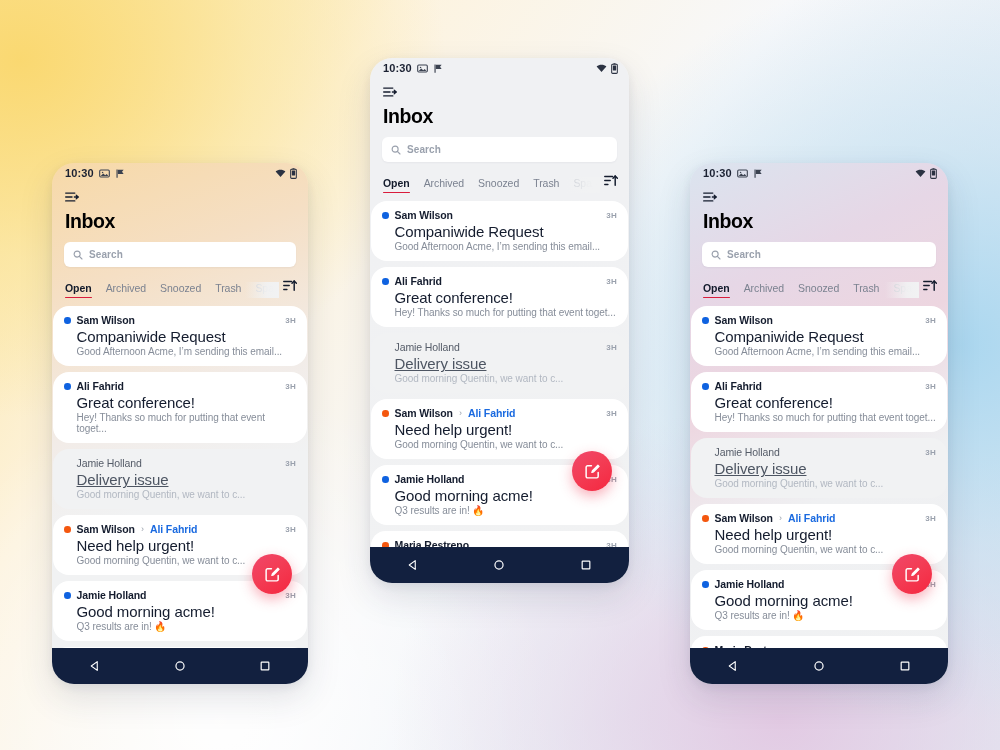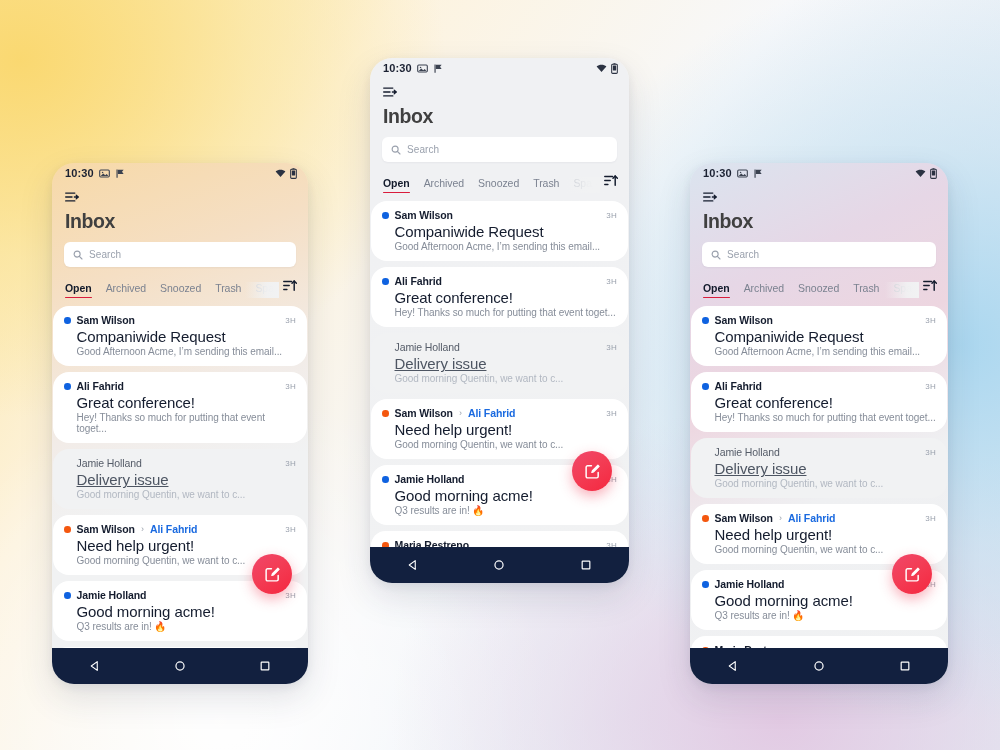--- a/index.html
+++ b/index.html
@@ -41,29 +41,29 @@
     padding:0 11px 0 13px; font-size:11px; font-weight:700; color:#1b2132;
     letter-spacing:.1px; flex:none;
   }
   .sb-left { display:flex; align-items:center; gap:5px; }
   .sb-right{ display:flex; align-items:center; gap:4px; }
   .sb-icon { display:block; }
 
   
   .hdr { padding:8px 13px 0 13px; flex:none; }
   .menu-icon { display:block; margin-bottom:8px; }
-  .title { font-size:19.5px; font-weight:700; color:#404040; letter-spacing:-.4px; line-height:1.1; }
+  .title { font-size:19.5px; font-weight:700; color:#000000; letter-spacing:-.4px; line-height:1.1; }
 
   
   .search {
     margin:10px 12px 0 12px; height:25px; background:#fff; border-radius:6px;
     display:flex; align-items:center; gap:6px; padding:0 9px; flex:none;
     box-shadow:0 1px 2px rgba(30,40,70,0.05);
   }
-  .search-ph { font-size:10px; color:#9aa1ad; letter-spacing:.1px; }
+  .search-ph { font-size:10px; color:#9aa1ad; letter-spacing:.1px;font-weight:bold; }
 
   
   .tabs-wrap { display:flex; align-items:flex-end; padding:0 11px 0 13px; margin-top:11px; flex:none; position:relative; }
   .tabs { display:flex; align-items:flex-end; gap:14px; flex:1; overflow:hidden; position:relative; }
   .tab { font-size:10.5px; color:#7b8290; white-space:nowrap; padding-bottom:4px; position:relative; letter-spacing:-.05px; }
   .tab.active { color:#131b2c; font-weight:700; }
   .tab.active::after {
     content:""; position:absolute; left:0; right:0; bottom:0; height:1.7px;
     background:#d91c3c; border-radius:2px;
   }
@@ -85,21 +85,21 @@
   .mail-top { display:flex; align-items:center; gap:6px; }
   .dot { width:6.5px; height:6.5px; border-radius:50%; flex:none; }
   .dot.blue { background:#0f62e0; }
   .dot.orange { background:#f4570f; }
   .dot.none { background:transparent; }
   .sender { font-size:10.5px; font-weight:700; color:#141c2e; letter-spacing:-.1px; }
   .mail.read .sender { font-weight:400; color:#3e4椅css; }
   .mail.read .sender { font-weight:400; color:#555c68; }
   .chev { font-size:9px; color:#9aa1ad; line-height:1; }
   .sender2 { font-size:10.5px; font-weight:700; color:#1a6ae0; letter-spacing:-.1px; }
-  .time { margin-left:auto; font-size:8px; color:#9aa1ad; font-weight:400; letter-spacing:.2px; }
+  .time { margin-left:auto; font-size:8px; color:#9aa1ad; font-weight:700; letter-spacing:.2px; }
   .subject { font-size:15px; color:#141c2e; margin-top:2px; padding-left:12.5px; letter-spacing:-.1px; }
   .mail.read .subject { color:#4d5562;text-decoration:underline; }
   .preview { font-size:10px; color:#868d99; margin-top:1px; padding-left:12.5px; letter-spacing:-.05px; }
   .mail.read .preview { color:#b2b8c2; }
 
   
   .fab {
     position:absolute; width:40px; height:40px; border-radius:50%;
     background:linear-gradient(145deg,#f0476b 0%,#f33d55 45%,#f5273f 100%);
     display:flex; align-items:center; justify-content:center;

